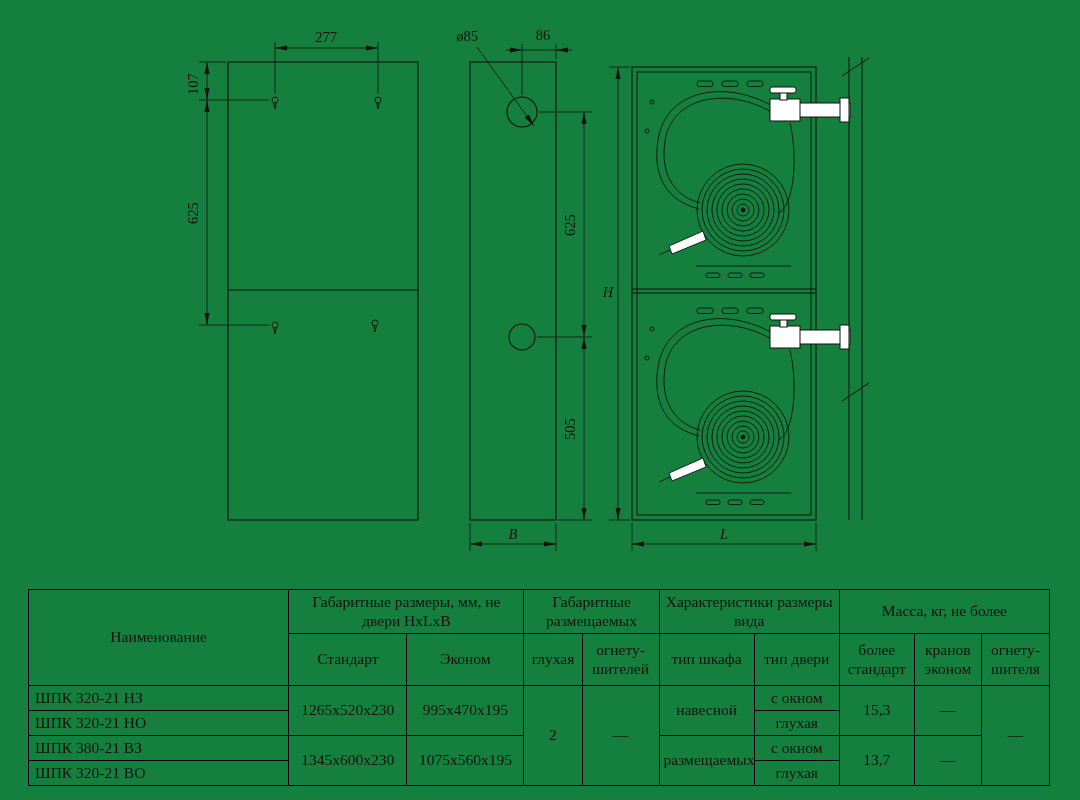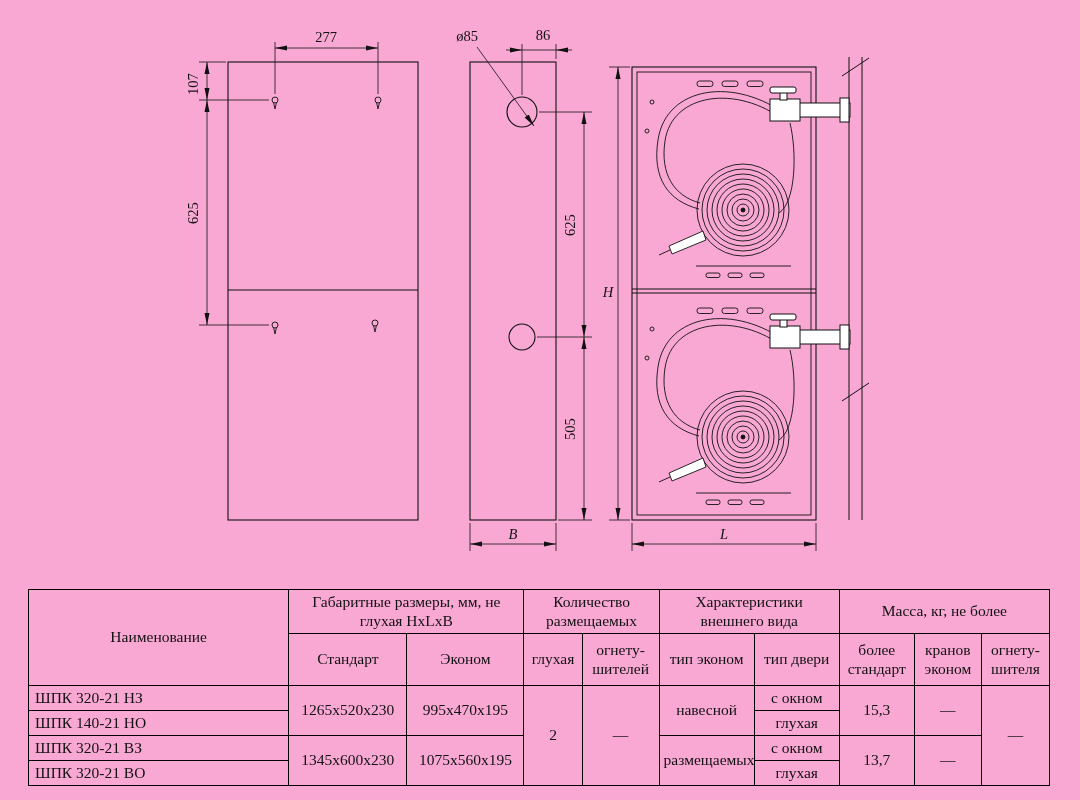--- a/index.html
+++ b/index.html
@@ -1,17 +1,17 @@
 <!DOCTYPE html>
 <html><head>
 <meta charset="utf-8">
 <style>
   html,body{margin:0;padding:0;background:#fff;width:1080px;height:800px;overflow:hidden;
     font-family:"Liberation Serif",serif;color:#111;}
-  .page{width:1080px;height:800px;background:#f9a8d4;}
+  .page{width:1080px;height:800px;background:#15803d;}
   svg text{font-family:"Liberation Serif",serif;font-size:14.5px;fill:#111;}
   table.spec{border-collapse:collapse;table-layout:fixed;width:1022px;margin:10px 0 0 28px;
     font-size:15.5px;border:1.5px solid #000;}
   table.spec td{border:1px solid #000;text-align:center;vertical-align:middle;
     padding:1px 4px;line-height:1.18;}
   table.spec td.name{text-align:left;padding-left:6px;}
   tr.h1{height:44px;} tr.h2{height:52px;} tr.data{height:25px;}
 </style>
 </head>
 <body>
@@ -182,54 +182,54 @@
         <col style="width:77px">
         <col style="width:95px">
     <col style="width:85px">
         <col style="width:75px">
         <col style="width:67px">
         <col style="width:68px">
   </colgroup>
   <tbody>
         <tr class="h1">
     <td rowspan="2">Наименование</td>
-    <td colspan="2">Габаритные размеры, мм, не глухая HxLxB</td>
-    <td colspan="2">Количество размещаемых</td>
-    <td colspan="2">Характеристики внешнего вида</td>
+    <td colspan="2">Габаритные размеры, мм, не двери HxLxB</td>
+    <td colspan="2">Габаритные размещаемых</td>
+    <td colspan="2">Характеристики размеры вида</td>
     <td colspan="3">Масса, кг, не более</td>
   </tr>
   <tr class="h2">
     <td>Стандарт</td>
     <td>Эконом</td>
     <td>глухая</td>
     <td>огнету-шителей</td>
-    <td>тип эконом</td>
+    <td>тип шкафа</td>
     <td>тип двери</td>
     <td>более стандарт</td>
     <td>кранов эконом</td>
     <td>огнету-шителя</td>
   </tr>
   <tr class="data">
     <td class="name">ШПК 320-21 НЗ</td>
     <td rowspan="2">1265x520x230</td>
     <td rowspan="2">995x470x195</td>
     <td rowspan="4">2</td>
     <td rowspan="4">—</td>
     <td rowspan="2">навесной</td>
     <td>с окном</td>
     <td rowspan="2">15,3</td>
     <td rowspan="2">—</td>
     <td rowspan="4">—</td>
   </tr>
   <tr class="data">
-    <td class="name">ШПК 140-21 НО</td>
+    <td class="name">ШПК 320-21 НО</td>
     <td>глухая</td>
   </tr>
   <tr class="data">
-    <td class="name">ШПК 320-21 ВЗ</td>
+    <td class="name">ШПК 380-21 ВЗ</td>
     <td rowspan="2">1345x600x230</td>
     <td rowspan="2">1075x560x195</td>
     <td rowspan="2">размещаемых</td>
     <td>с окном</td>
     <td rowspan="2">13,7</td>
     <td rowspan="2">—</td>
   </tr>
   <tr class="data">
     <td class="name">ШПК 320-21 ВО</td>
     <td>глухая</td>

